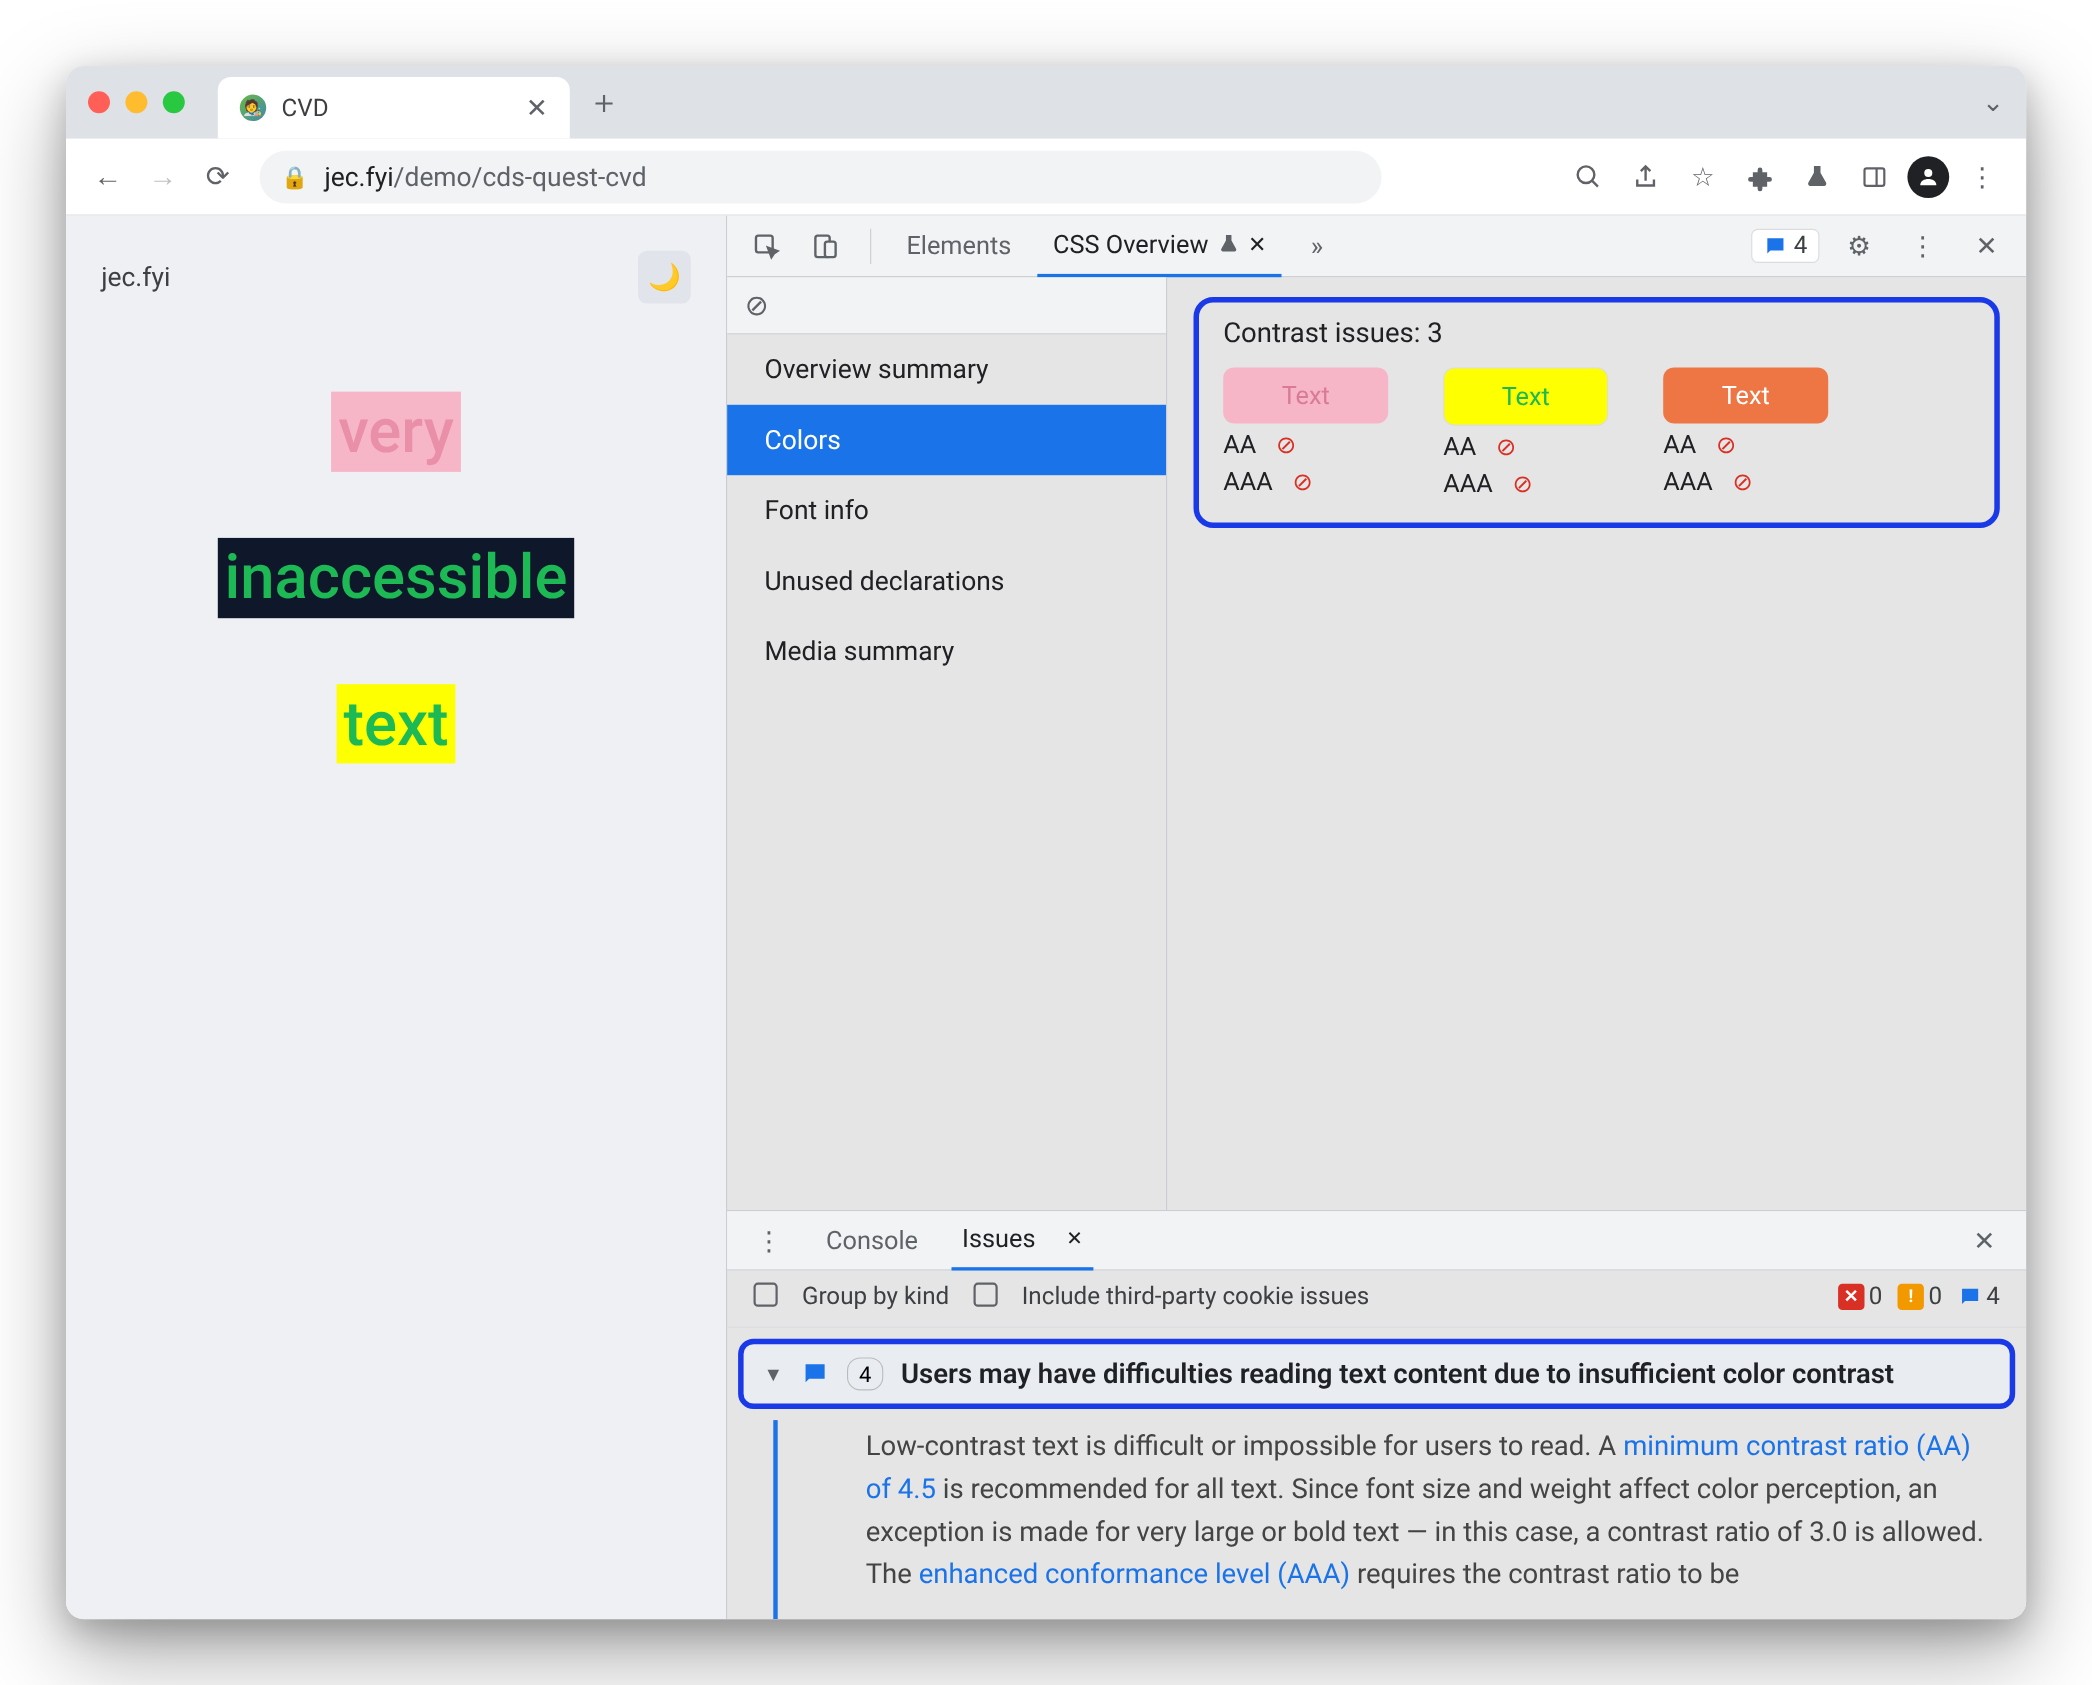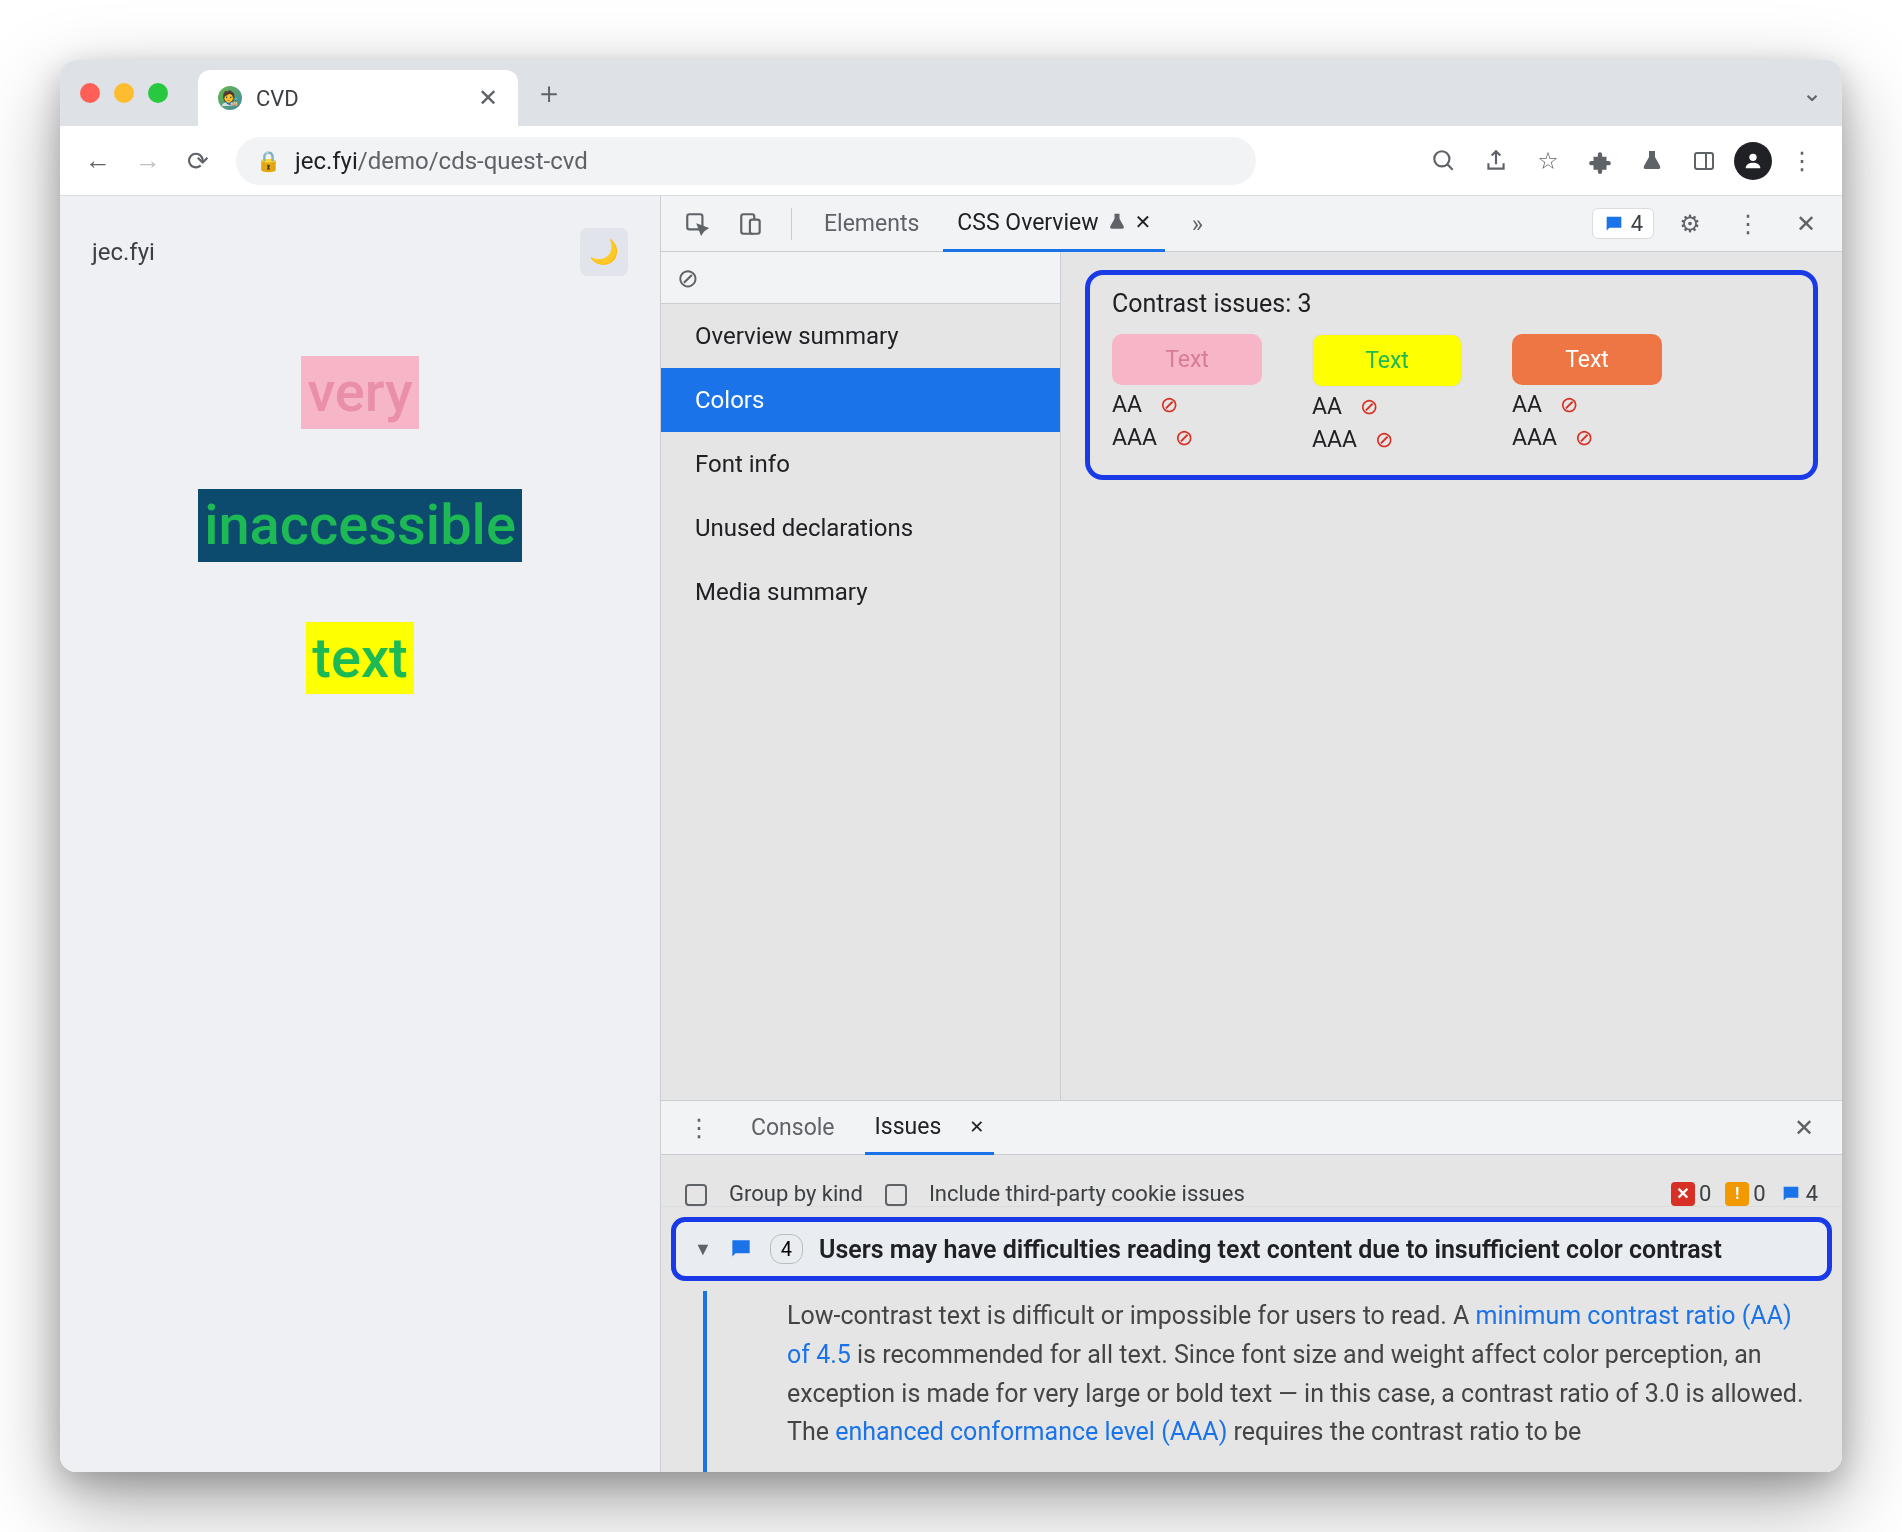--- a/index.html
+++ b/index.html
@@ -29,21 +29,21 @@
 .iconbtn { width: 44px; height: 44px; display: flex; align-items: center; justify-content: center; color: #5f6368; font-size: 24px; border-radius: 50%; }
 .avatar { width: 38px; height: 38px; border-radius: 50%; background: #202124; display:flex; align-items:center; justify-content:center; color:#fff;}
 .mainrow { flex: 1; display: flex; overflow: hidden; }
 .page { width: 600px; background: #eef0f4; padding: 32px; display: flex; flex-direction: column; }
 .pagehead { display: flex; justify-content: space-between; align-items: center; margin-bottom: 80px; }
 .sitename { font-size: 24px; color: #3c4043; }
 .themebtn { width: 48px; height: 48px; background: #e1e4ea; border-radius: 8px; display: flex; align-items: center; justify-content: center; font-size: 24px; }
 .samples { display: flex; flex-direction: column; align-items: center; gap: 60px; }
 .sample { font-size: 56px; font-weight: 500; padding: 0 6px; line-height: 1.3; }
 .s1 { background: #f7b6c8; color: #e98fa8; }
-.s2 { background: #0c4a6e; color: #1db954; }
+.s2 { background: #0f172a; color: #1db954; }
 .s3 { background: #ee7644; color: #f5e6df; }
 .s4 { background: #feff00; color: #1db954; }
 .devtools { flex: 1; display: flex; flex-direction: column; border-left: 1px solid #cacdd1; background: #e5e5e5; }
 .dt-tabs { height: 56px; border-bottom: 1px solid #cacdd1; display: flex; align-items: center; padding: 0 14px; gap: 10px; background: #f1f3f4; }
 .dt-sep { width: 1px; height: 32px; background: #cacdd1; margin: 0 8px; }
 .dt-tab { font-size: 23px; color: #5f6368; padding: 0 14px; height: 56px; display: flex; align-items: center; gap: 8px; }
 .dt-tab.active { color: #202124; border-bottom: 3px solid #1a73e8; }
 .issbadge { background: #fff; border: 1px solid #dadce0; border-radius: 6px; padding: 2px 10px; display: flex; align-items: center; gap: 6px; font-size: 22px; color: #3c4043; }
 .issbadge svg { width: 22px; height: 22px; }
 .dt-main { flex: 1; display: flex; overflow: hidden; }
@@ -60,21 +60,21 @@
 .swatch { border-radius: 10px; padding: 12px 28px; font-size: 23px; text-align: center; }
 .sw1 { background: #f7b6c8; color: #d87c95; }
 .sw2 { background: #feff00; color: #1db954; border:1px solid #ddd;}
 .sw3 { background: #ee7644; color: #fff; }
 .ratingrow { display: flex; gap: 18px; align-items: center; font-size: 23px; color: #202124; }
 .no-icon { color: #d93025; font-size: 22px; }
 .drawer { border-top: 1px solid #cacdd1; display: flex; flex-direction: column; }
 .dr-tabs { height: 54px; border-bottom: 1px solid #cacdd1; display: flex; align-items: center; padding: 0 16px; gap: 20px; background:#f1f3f4;}
 .dr-tab { font-size: 23px; color: #5f6368; padding: 0 10px; height: 54px; display: flex; align-items: center; gap: 8px; }
 .dr-tab.active { color: #202124; border-bottom: 3px solid #1a73e8; gap: 28px; }
-.dr-toolbar { height: 52px; border-bottom: 1px solid #dadce0; display: flex; align-items: flex-end; padding: 0 24px; gap: 22px; font-size: 22px; color: #3c4043; }
+.dr-toolbar { height: 52px; border-bottom: 1px solid #dadce0; display: flex; align-items: flex-start; padding: 11px 24px; gap: 22px; font-size: 22px; color: #3c4043; }
 .chk { width: 22px; height: 22px; border: 2px solid #5f6368; border-radius: 4px; display: inline-block; }
 .statusgroup { margin-left: auto; display: flex; gap: 14px; align-items: center; }
 .statpill { display: flex; align-items: center; gap: 4px; font-size: 22px; color: #3c4043; }
 .sq { width: 24px; height: 24px; border-radius: 4px; display:flex; align-items:center; justify-content:center; color:#fff; font-size:16px; font-weight:bold;}
 .sq.err { background: #d93025; }
 .sq.warn { background: #f29900; }
 .issuehdr { border: 5px solid #1a3ae8; border-radius: 14px; margin: 10px; padding: 12px 18px; display: flex; align-items: center; gap: 16px; background: #e9edf2; }
 .tri { color: #5f6368; font-size: 18px; }
 .countpill { border: 1px solid #bbb; border-radius: 12px; padding: 2px 10px; font-size: 20px; }
 .issuetitle { font-size: 25px; font-weight: 600; color: #202124; flex: 1; }

